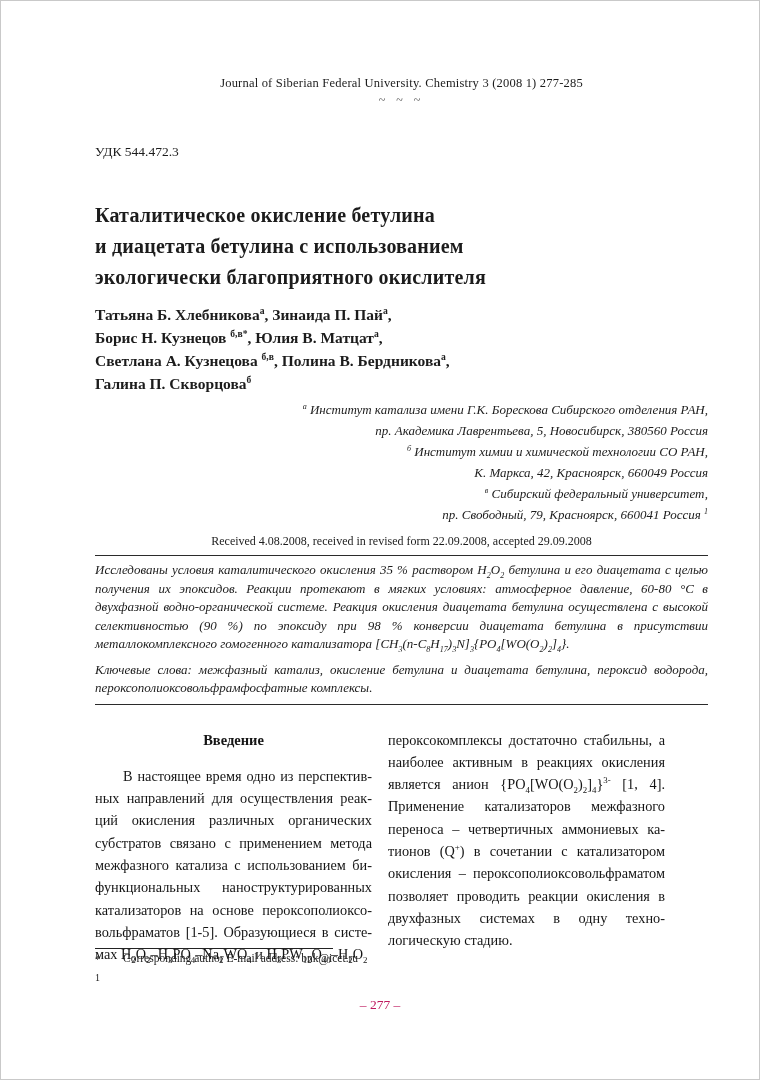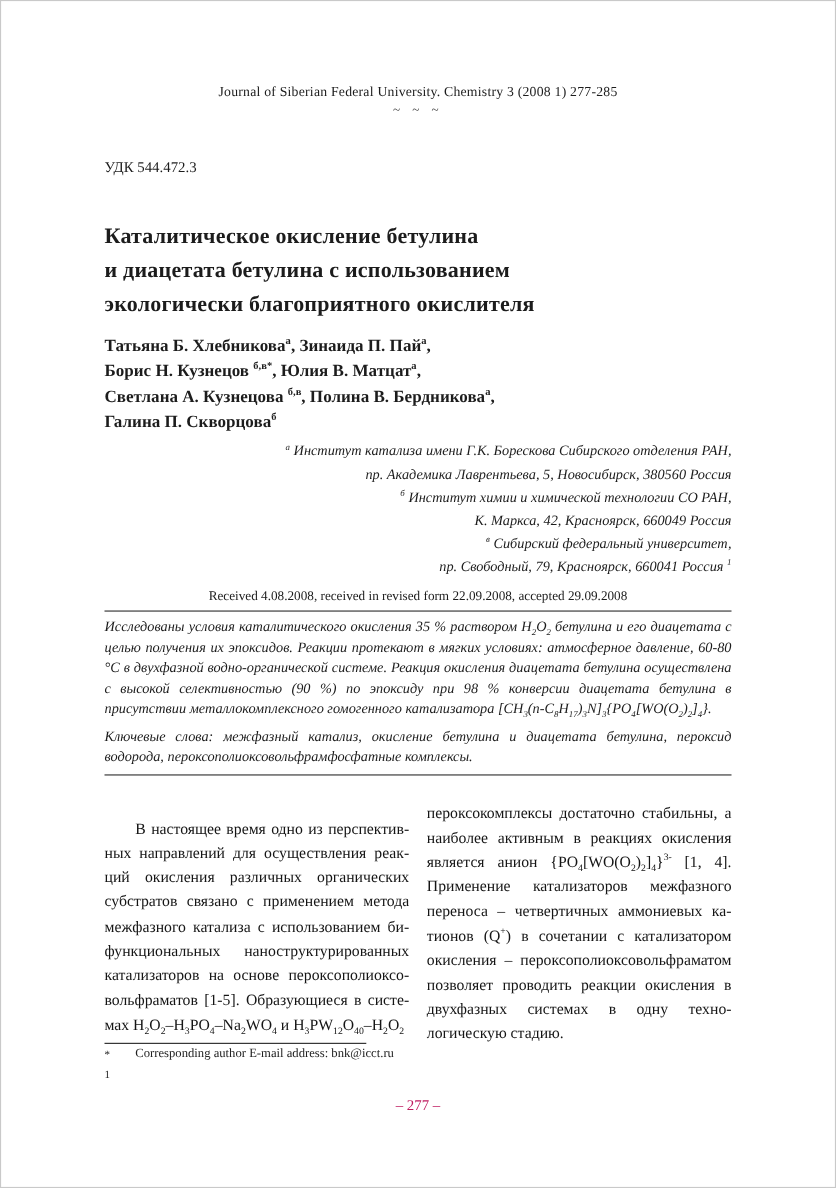--- a/index.html
+++ b/index.html
@@ -3,21 +3,21 @@
 <meta charset="utf-8">
 <style>
   * { margin:0; padding:0; box-sizing:border-box; }
   html, body { background:#e9e9e9; }
   .page {
     width:760px; height:1080px; margin:0 auto; background:#ffffff;
     position:relative; overflow:hidden; color:#1c1c1c;
     font-family:"Liberation Serif","DejaVu Serif",serif;
     outline:1px solid #c9c9c9; outline-offset:-1px;
   }
-  .content { padding:76px 95px 0 95px; }
+  .content { padding:76px 52px 0 95px; }
   .journal-line { text-align:center; font-size:12.5px; letter-spacing:.2px; }
   .ornament { text-align:center; font-size:12px; color:#4a4a4a; letter-spacing:4px; margin-top:2px; }
   .udc { font-size:13.5px; margin-top:36px; }
   .title { font-size:20px; font-weight:bold; line-height:31px; margin-top:40px; letter-spacing:.2px; }
   .authors { margin-top:10px; text-align:left; font-weight:bold; font-size:15.5px; line-height:23px; }
   .affiliations { margin-top:4px; text-align:right; font-style:italic; font-size:13px; line-height:21px; }
   .received { margin-top:9px; text-align:center; font-size:12px; }
   .rule { border:none; border-top:1.4px solid #2b2b2b; margin-top:6px; }
   .abstract { margin-top:5px; font-style:italic; font-size:13px; line-height:18.5px; text-align:justify; }
   .keywords { margin-top:7px; font-style:italic; font-size:13px; line-height:18.5px; text-align:justify; }
@@ -71,20 +71,21 @@
     <hr class="rule">
 
     <p class="abstract">Исследованы условия каталитического окисления 35 % раствором H<sub>2</sub>O<sub>2</sub> бетулина и его диацетата с целью получения их эпоксидов. Реакции протекают в мягких условиях: атмосферное давление, 60-80 °С в двухфазной водно-органической системе. Реакция окисления диацетата бетулина осуществлена с высокой селективностью (90 %) по эпоксиду при 98 % конверсии диацетата бетулина в присутствии металлокомплексного гомогенного катализатора [CH<sub>3</sub>(n-C<sub>8</sub>H<sub>17</sub>)<sub>3</sub>N]<sub>3</sub>{PO<sub>4</sub>[WO(O<sub>2</sub>)<sub>2</sub>]<sub>4</sub>}.</p>
 
     <p class="keywords">Ключевые слова: межфазный катализ, окисление бетулина и диацетата бетулина, пероксид водорода, пероксополиоксовольфрамфосфатные комплексы.</p>
 
     <hr class="rule">
 
     <div class="columns">
       <div class="col">
+        <div class="section-heading">Введение</div>
         <p class="para indent">В настоящее время одно из перспектив­ных направлений для осуществления реак­ций окисления различных органических субстратов связано с применением метода межфазного катализа с использованием би­функциональных наноструктурированных катализаторов на основе пероксополиоксо­вольфраматов [1-5]. Образующиеся в систе­мах H<sub>2</sub>O<sub>2</sub>–H<sub>3</sub>PO<sub>4</sub>–Na<sub>2</sub>WO<sub>4</sub> и H<sub>3</sub>PW<sub>12</sub>O<sub>40</sub>–H<sub>2</sub>O<sub>2</sub></p>
       </div>
       <div class="col">
         <p>пероксокомплексы достаточно стабильны, а наиболее активным в реакциях окисле­ния является анион {PO<sub>4</sub>[WO(O<sub>2</sub>)<sub>2</sub>]<sub>4</sub>}<sup>3-</sup> [1, 4]. Применение катализаторов межфазного переноса – четвертичных аммониевых ка­тионов (Q<sup>+</sup>) в сочетании с катализатором окисления – пероксополиоксовольфрама­том позволяет проводить реакции окисле­ния в двухфазных системах в одну техно­логическую стадию.</p>
       </div>
     </div>
   </div>
 
   <div class="footer">
     <hr class="fn-rule">

